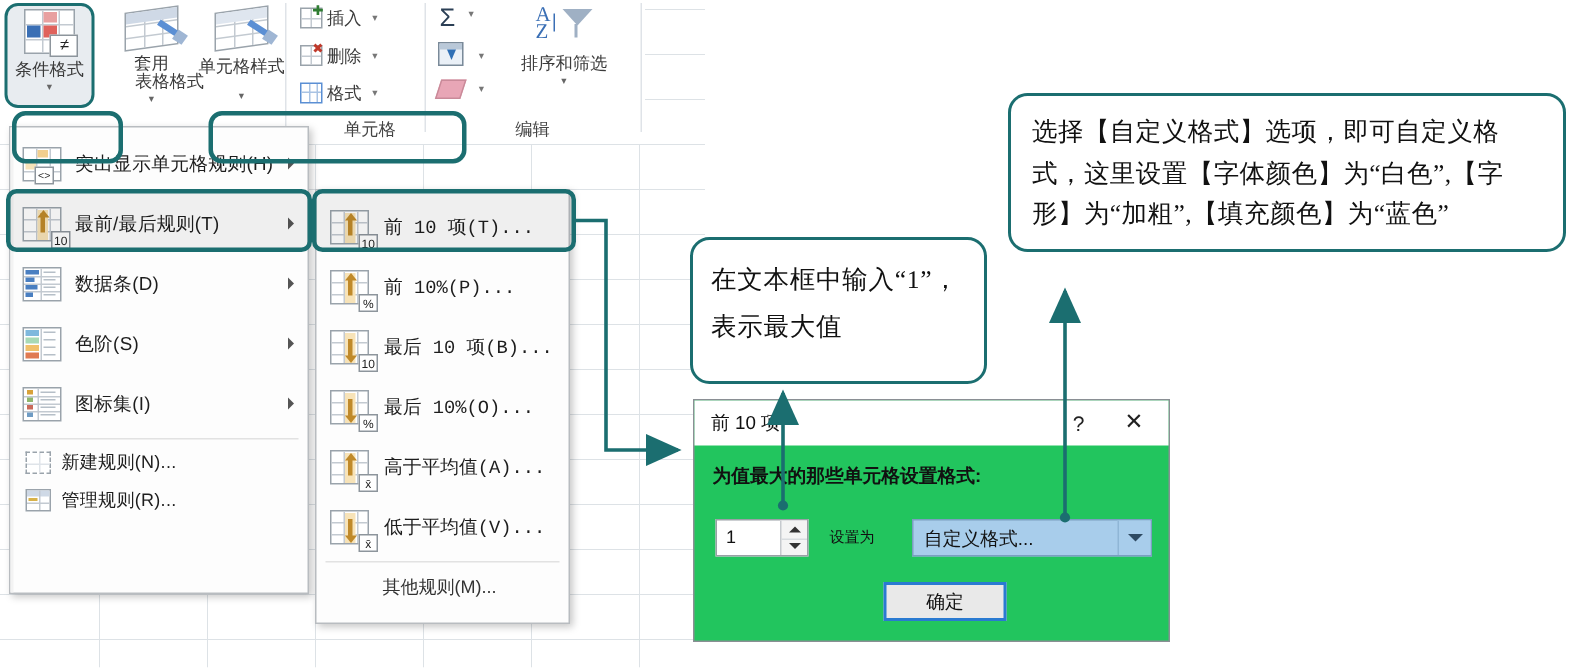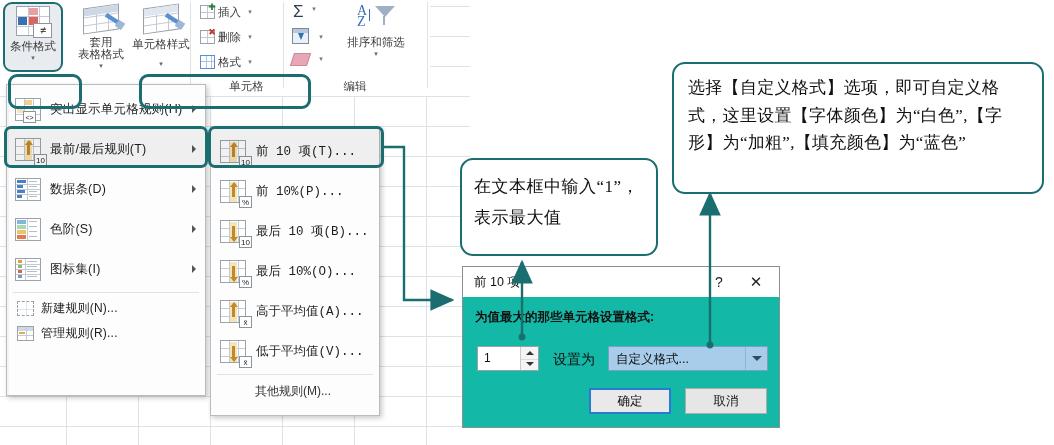--- a/index.html
+++ b/index.html
@@ -111,21 +111,21 @@
   .badge{
     position:absolute;right:-7px;bottom:-6px;
     min-width:13px;height:12px;line-height:11px;
     border:1px solid #8d959c;background:#fff;color:#222;
     font-size:8px;text-align:center;padding:0 1px;box-sizing:border-box;
   }
 
   
   #dialog{
     left:462px;top:266px;width:318px;height:162px;
-    background:#14b8a6;border:1px solid #8a8f94;
+    background:#22c55e;border:1px solid #8a8f94;
     box-sizing:border-box;
   }
   #dlg-title{
     position:absolute;left:0;top:0;right:0;height:30px;background:#ffffff;
   }
   #dlg-title .t{position:absolute;left:11px;top:7px;font-size:12.5px;color:#111;}
   #dlg-help{position:absolute;right:47px;top:4px;width:26px;height:22px;
     font-size:14px;color:#222;text-align:center;line-height:22px;cursor:default;}
   #dlg-close{position:absolute;right:6px;top:4px;width:34px;height:22px;
     font-size:15px;color:#222;text-align:center;line-height:22px;font-weight:300;}
@@ -137,21 +137,21 @@
   #spin .val{position:absolute;left:6px;top:4px;font-size:12px;color:#111;}
   #spin .btns{position:absolute;right:0;top:0;width:17px;height:100%;
     border-left:1px solid #c6cace;background:#f4f4f4;}
   #spin .btns .up,#spin .btns .dn{
     position:absolute;left:0;right:0;height:50%;display:flex;align-items:center;justify-content:center;}
   #spin .btns .up{top:0;border-bottom:1px solid #d8dcdf;}
   #spin .btns .dn{bottom:0;}
   .tri-u{width:0;height:0;border-left:4px solid transparent;border-right:4px solid transparent;border-bottom:4px solid #333;}
   .tri-d{width:0;height:0;border-left:4px solid transparent;border-right:4px solid transparent;border-top:4px solid #333;}
   #spin-ring{left:8px;top:74px;width:74px;height:35px;}
-  #setlabel{position:absolute;left:90px;top:84px;font-size:14px;color:#111;}
+  #setlabel{position:absolute;left:90px;top:84px;font-size:10px;color:#111;}
   #combo{
     position:absolute;left:145px;top:79px;width:160px;height:25px;
     background:#a8cdeb;border:1px solid #7a9fc0;box-sizing:border-box;
   }
   #combo .cval{position:absolute;left:7px;top:4px;font-size:12.5px;color:#111;}
   #combo .cbtn{position:absolute;right:0;top:0;width:21px;height:100%;
     background:#a8cdeb;border-left:1px solid #8fb6d6;display:flex;align-items:center;justify-content:center;}
   #combo .cbtn .chev{width:0;height:0;border-left:5px solid transparent;border-right:5px solid transparent;border-top:5px solid #2e4a62;}
   #combo-ring{left:139px;top:74px;width:172px;height:35px;}
   .btn{
@@ -163,21 +163,21 @@
 
   
   .callout{
     position:absolute;border:2.5px solid #1b6e70;border-radius:13px;
     background:#ffffff;box-sizing:border-box;
     font-family:"Liberation Serif","DejaVu Serif",serif;
     color:#111;
   }
   #callout-left{left:460px;top:158px;width:198px;height:98px;}
   #callout-left .ctext{padding:11px 10px 0 12px;font-size:17px;line-height:31px;letter-spacing:.5px;}
-  #callout-right{left:672px;top:62px;width:372px;height:132px;}
+  #callout-right{left:672px;top:62px;width:372px;height:106px;}
   #callout-right .ctext{padding:10px 12px 0 14px;font-size:17px;line-height:27.5px;letter-spacing:.3px;}
 
   
   #connectors{left:0;top:0;width:1054px;height:445px;pointer-events:none;}
 </style>
 </head>
 <body>
 
 <div class="abs" id="grid-bg"></div>
 
@@ -205,21 +205,21 @@
 
   <div class="bigbtn" style="left:66px;top:6px;width:70px;">
     <span class="cellgrid" style="width:36px;height:26px;transform:skewY(-8deg);">
       <i class="hl" style="top:8px;"></i><i class="hl" style="top:16px;"></i>
       <i class="vl" style="left:12px;"></i><i class="vl" style="left:24px;"></i>
       <i style="left:0;top:0;right:0;height:7px;background:#cfd9e6;"></i>
       <i style="left:20px;top:12px;width:18px;height:4px;background:#5b8fd4;transform:rotate(38deg);"></i>
       <i style="left:32px;top:17px;width:8px;height:7px;background:#9fb6d4;transform:rotate(38deg);"></i>
     </span>
     <span class="cap">套用</span>
-    <span class="cap" style="margin-top:-1px;">表格格式</span>
+    <span class="cap" style="margin-top:-1px;text-align:right;">表格格式</span>
     <span class="caret">▾</span>
   </div>
 
   <div class="bigbtn" style="left:126px;top:6px;width:70px;">
     <span class="cellgrid" style="width:36px;height:26px;transform:skewY(-8deg);">
       <i class="hl" style="top:8px;"></i><i class="hl" style="top:16px;"></i>
       <i class="vl" style="left:12px;"></i><i class="vl" style="left:24px;"></i>
       <i style="left:0;top:0;right:0;height:7px;background:#dfe6ef;"></i>
       <i style="left:20px;top:12px;width:18px;height:4px;background:#5b8fd4;transform:rotate(38deg);"></i>
       <i style="left:32px;top:17px;width:8px;height:7px;background:#9fb6d4;transform:rotate(38deg);"></i>
@@ -512,23 +512,20 @@
   <div id="combo">
     <span class="cval">自定义格式...</span>
     <span class="cbtn">
         <span class="chev"></span>
       </span>
   </div>
 
   <div class="btn" id="btn-ok">
     <span>确定</span>
   </div>
-  <div class="btn" id="btn-cancel">
-    <span>取消</span>
-  </div>
 </div>
 
 <div class="abs sel-ring" id="spin-ring" style="border-radius:9px;background:none;"></div>
 <div class="abs sel-ring" id="combo-ring" style="border-radius:9px;background:none;"></div>
 
 <div class="callout" id="callout-left">
   <div class="ctext">在文本框中输入“1”，表示最大值</div>
 </div>
 
 <div class="callout" id="callout-right">

